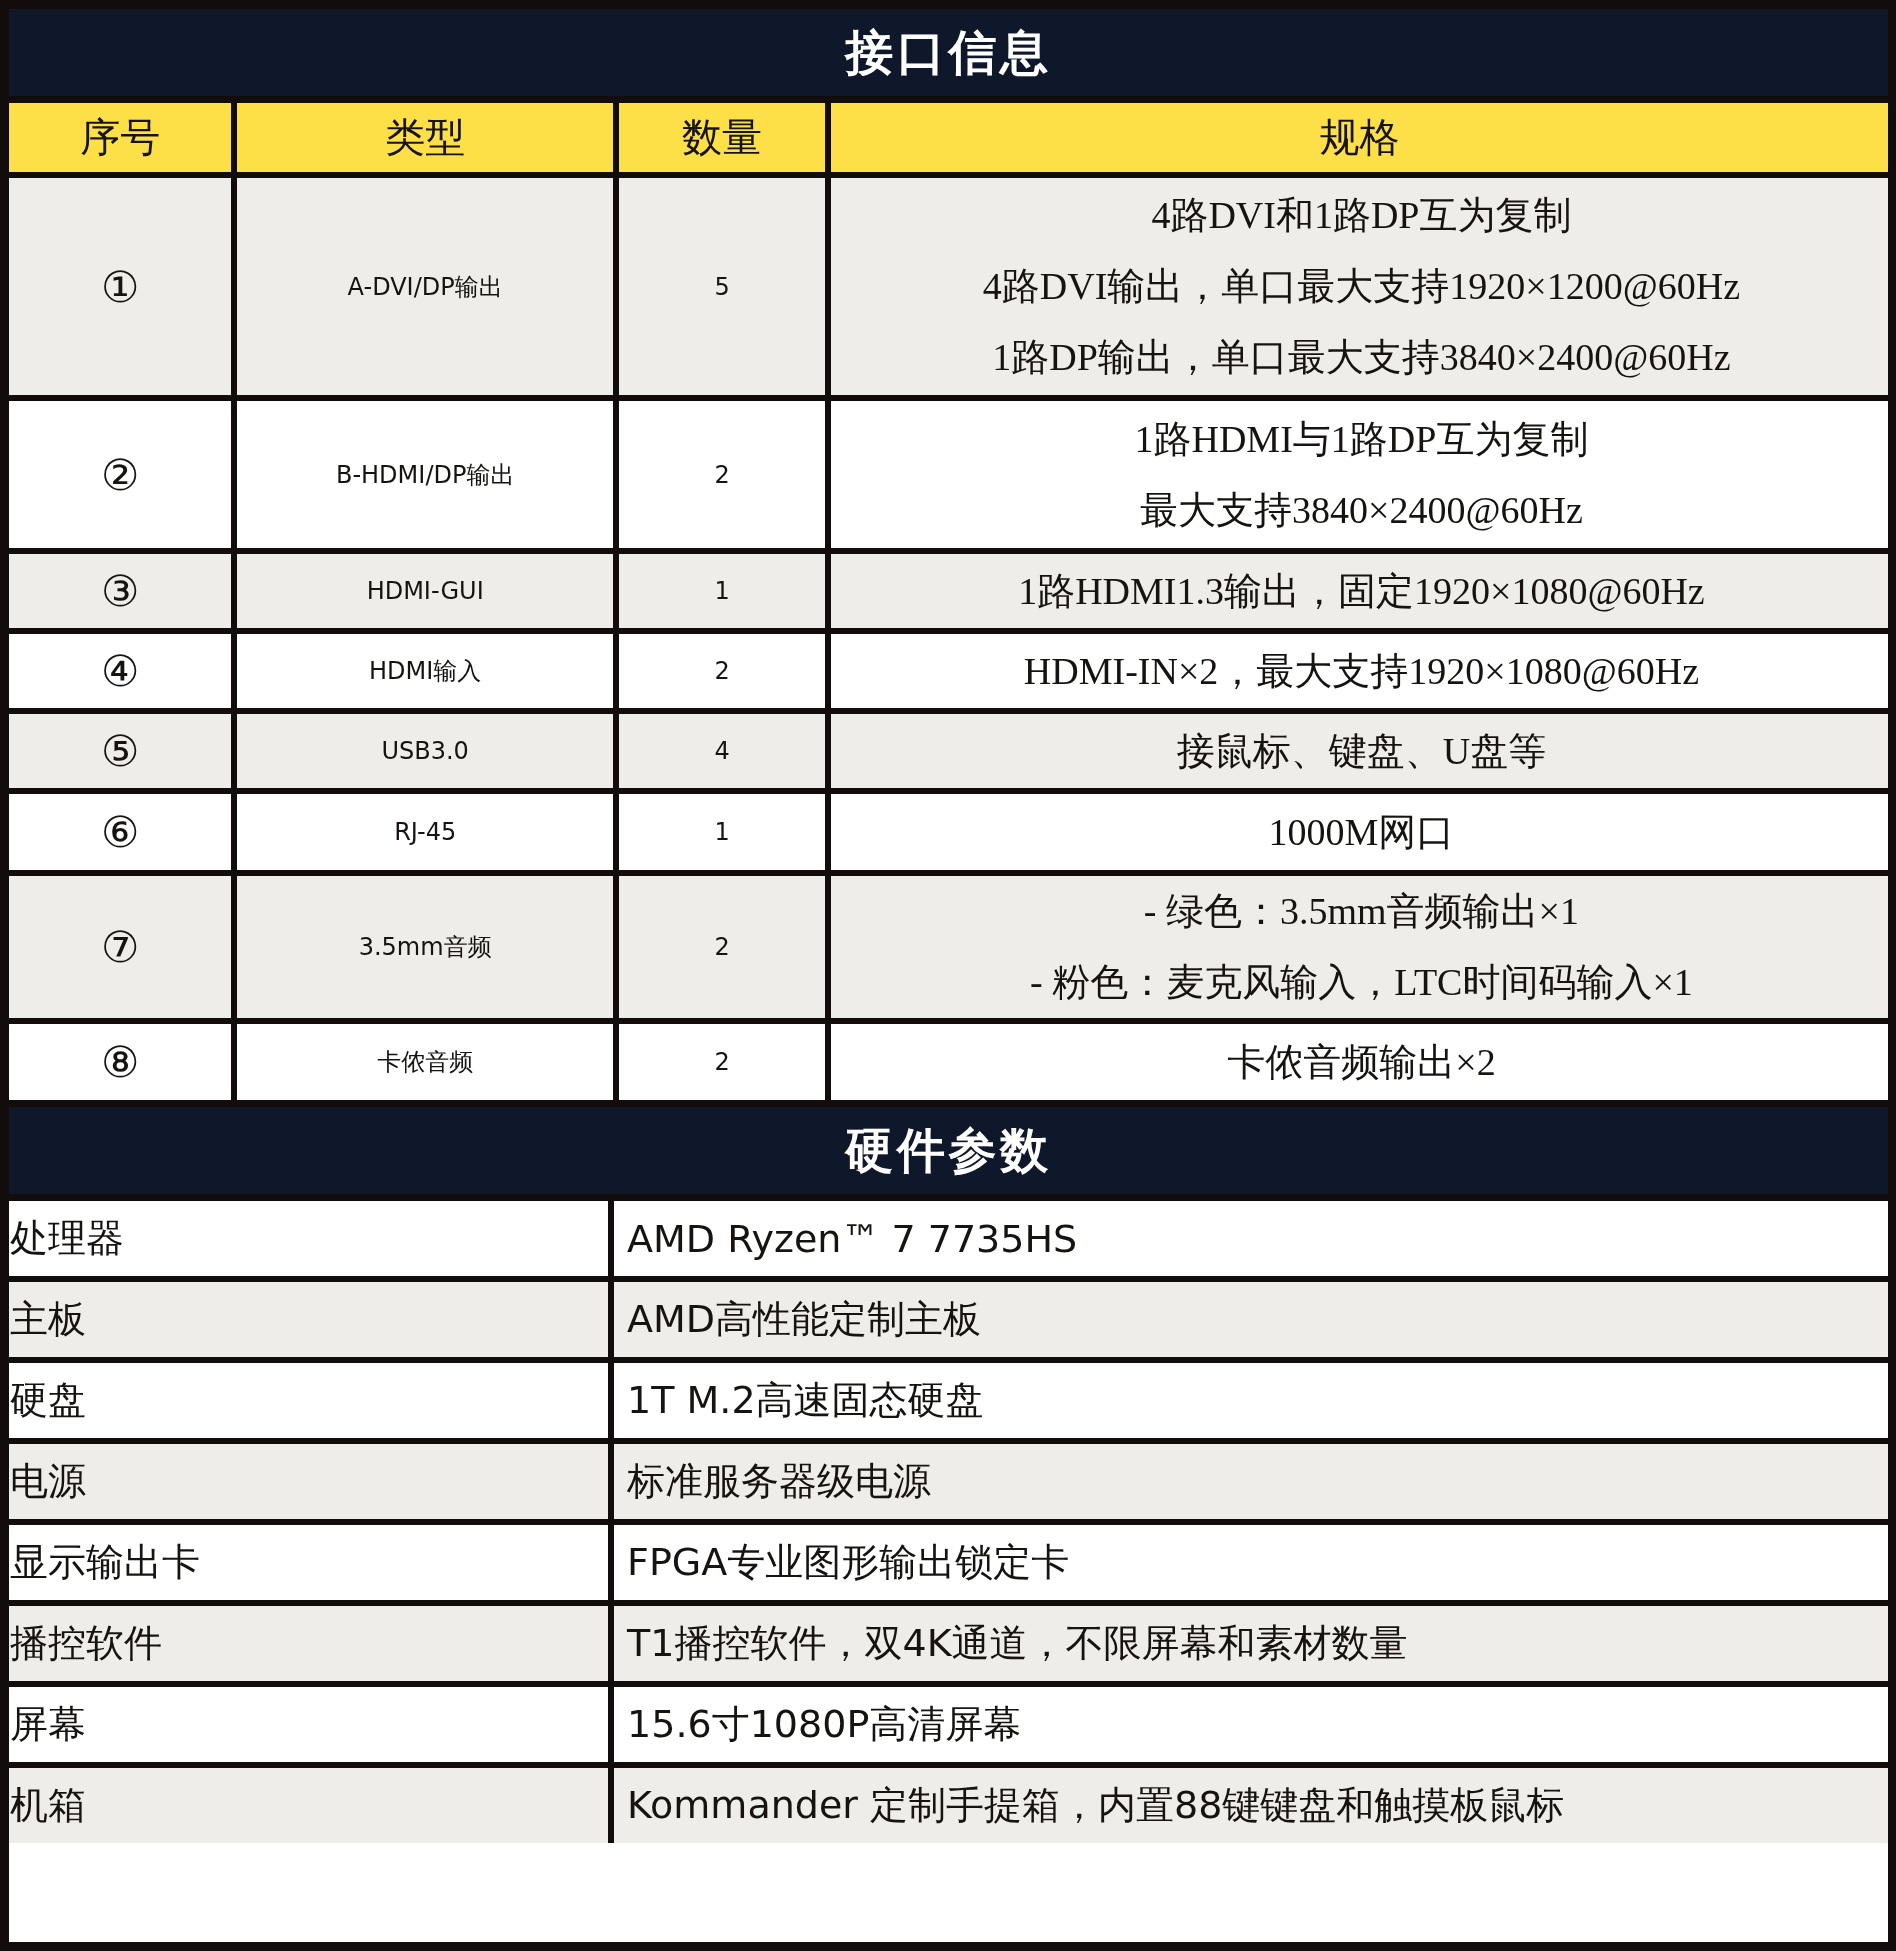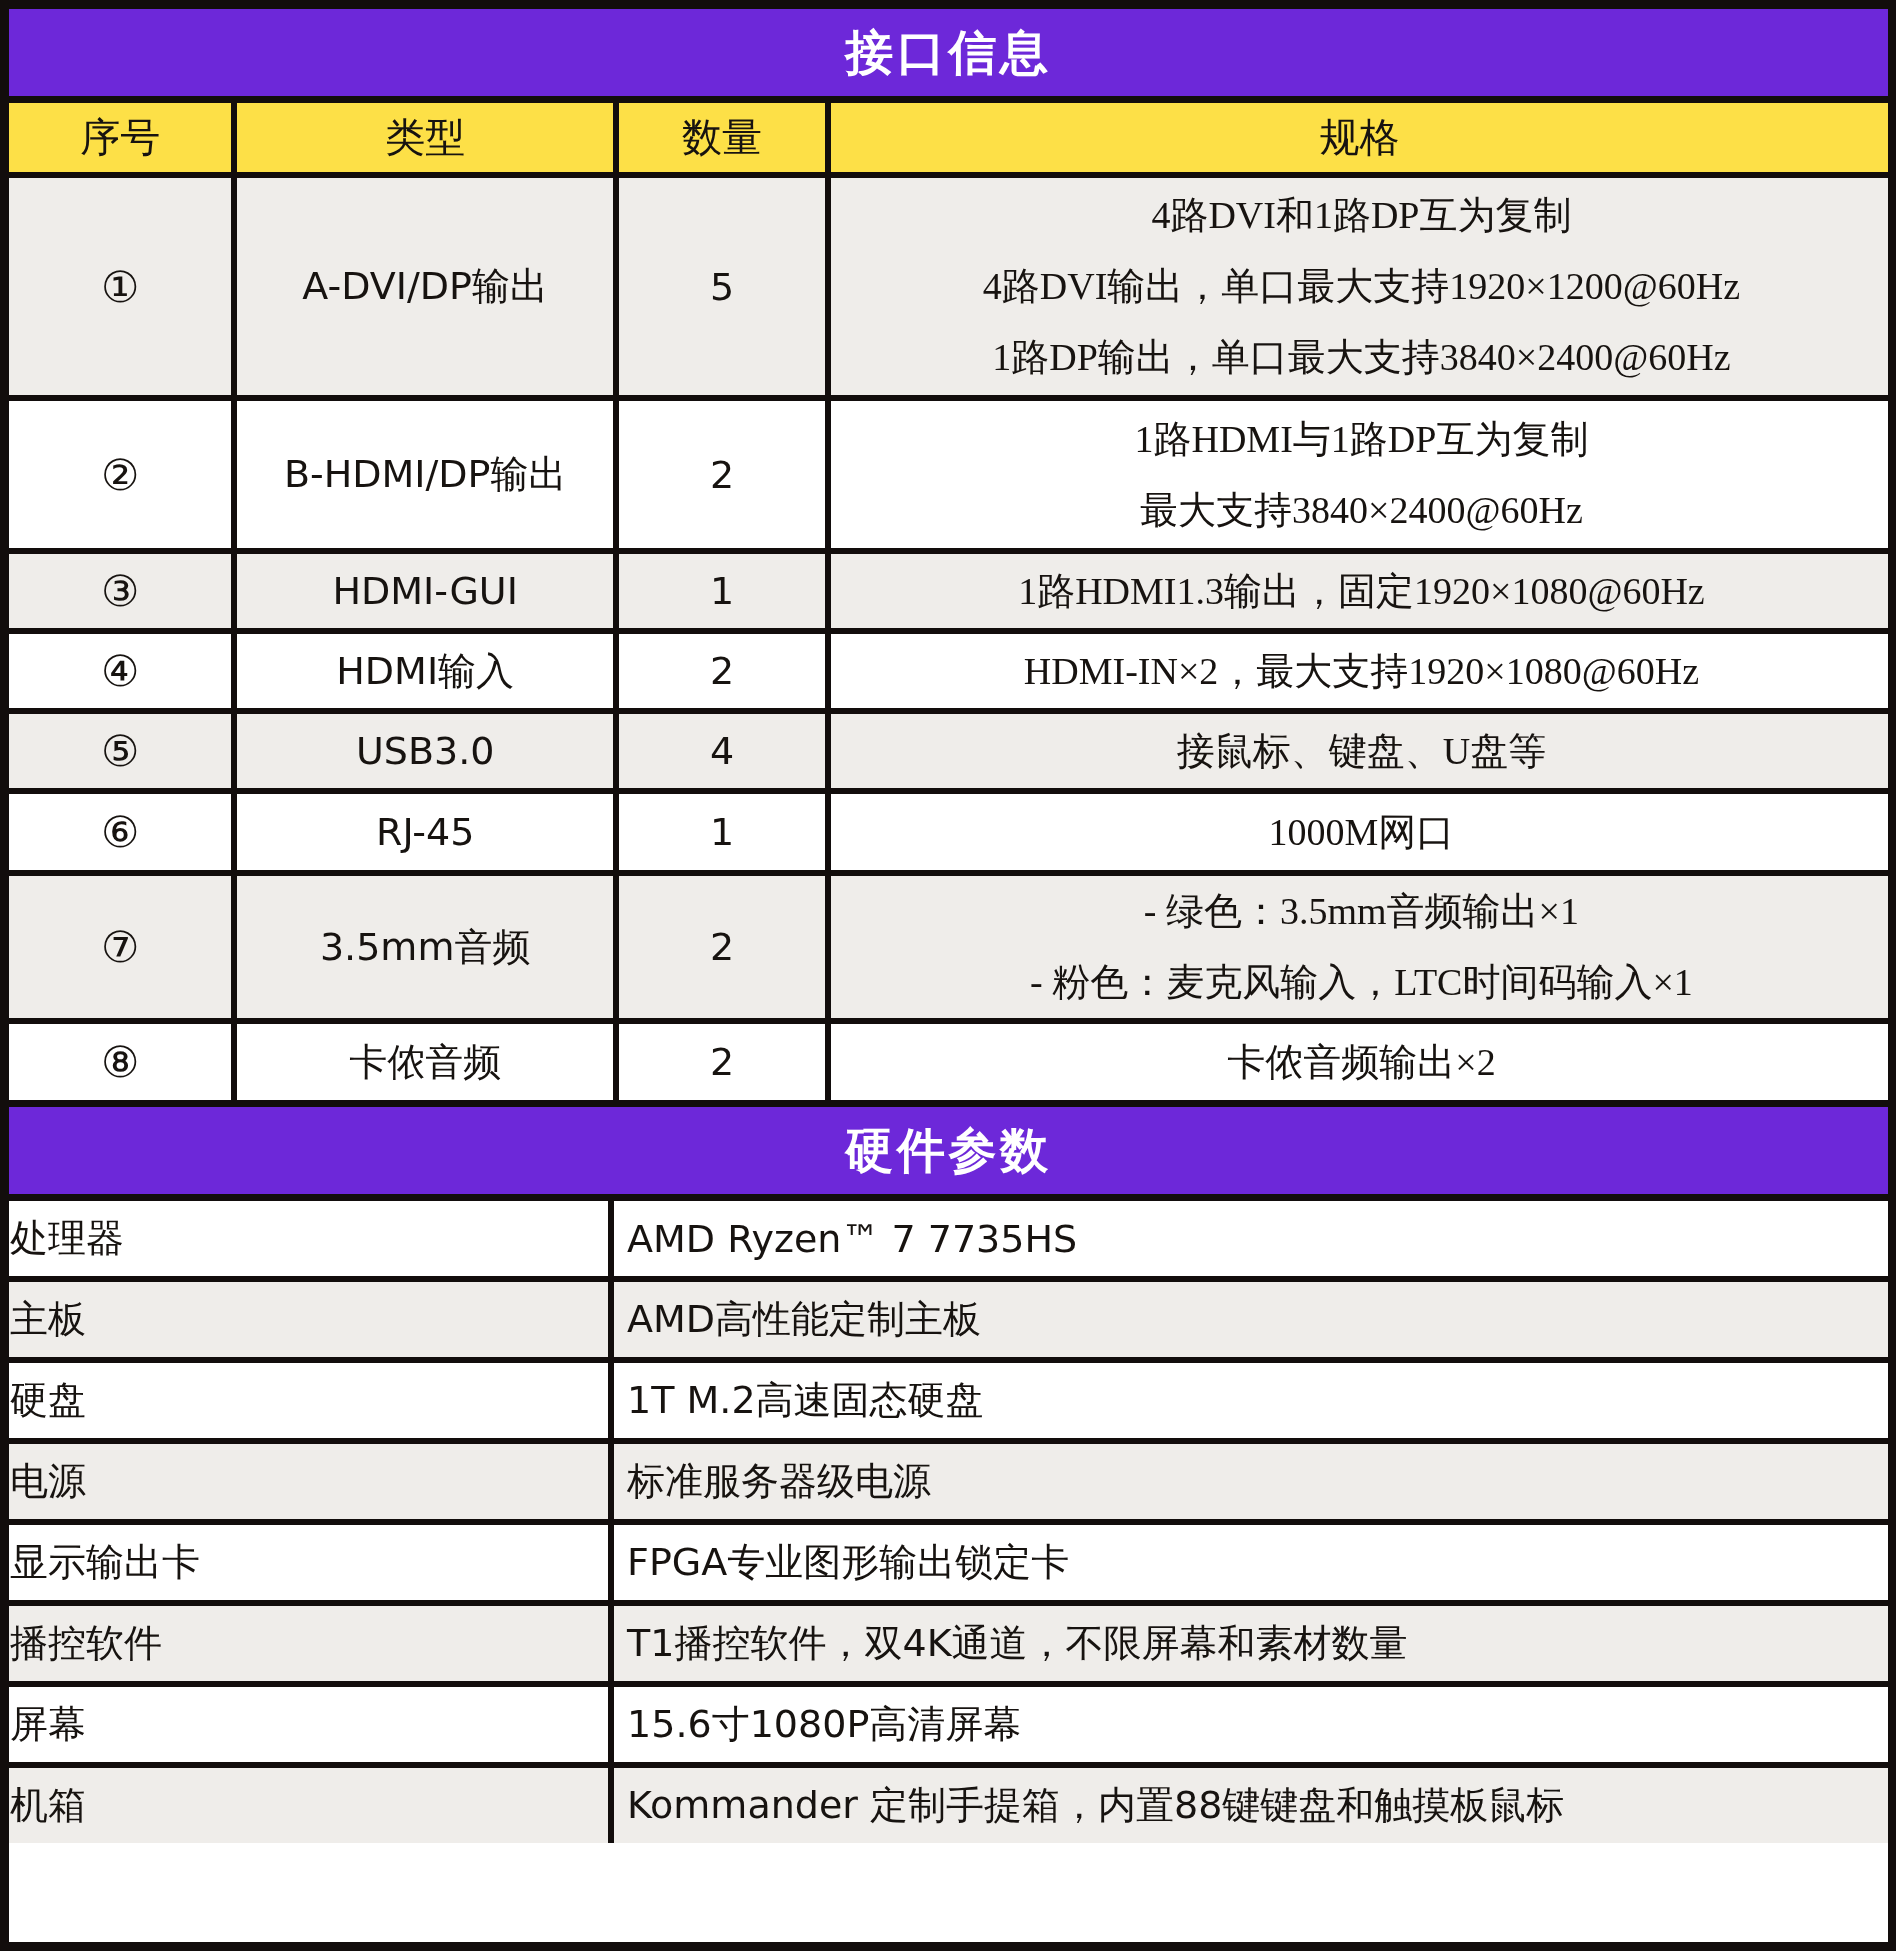--- a/index.html
+++ b/index.html
@@ -4,39 +4,39 @@
 <style>
   html,body { margin:0; padding:0; background:#ffffff; }
   body { font-family:"DejaVu Sans","Liberation Sans",sans-serif; color:#171310; }
 
   .sheet {
     width:1897px; height:1951px; box-sizing:border-box;
     border:9px solid #120d0c; background:#ffffff; overflow:hidden;
   }
 
   .section-title {
-    height:87px; background:#6d28d9; color:#ffffff;
+    height:87px; background:#0f172a; color:#ffffff;
     display:flex; align-items:center; justify-content:center;
     font-size:48px; font-weight:600; letter-spacing:3.6px;
     border-bottom:7.2px solid #120d0c;
   }
   .section-title.mid { border-top:7.2px solid #120d0c; }
 
   table { width:100%; border-collapse:collapse; border:hidden; table-layout:fixed; }
   td, th { border:6.3px solid #120d0c; vertical-align:middle; font-weight:normal; }
 
   
   .col-no   { width:12.0%; }
   .col-type { width:20.3%; }
   .col-qty  { width:11.3%; }
   .col-spec { width:56.4%; }
 
   .if-head th { height:67px; background:#fde047; font-size:40px; text-align:center; }
 
-  .c-no, .c-type, .c-qty { text-align:center; font-size:38px; }
+  .c-no, .c-type, .c-qty { text-align:center; font-size:24px; }
   .c-no { font-size:43px; }
   .c-spec { text-align:center; padding:0 9px 0 12.7px; font-size:38px;font-family:Liberation Serif, serif; }
   .c-spec .line { line-height:71px; white-space:nowrap; }
 
   
   .rh3 td { height:215px; }
   .rh2 td { height:145px; }
   .rh1 td { height:72px; }
   .rh1b td { height:74px; }
   .rh2b td { height:139px; }

